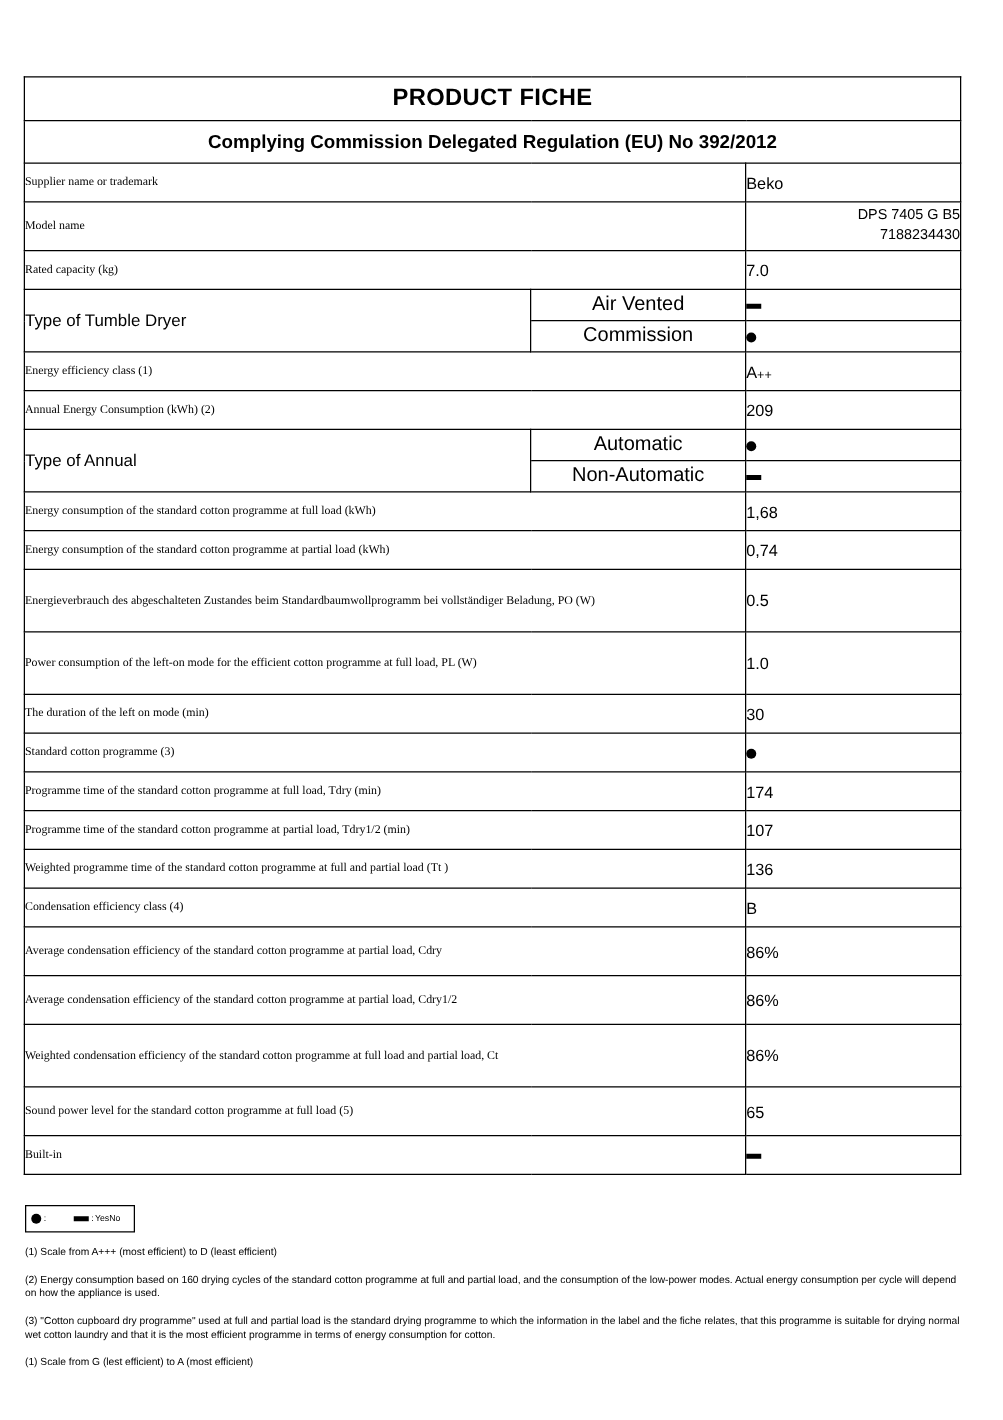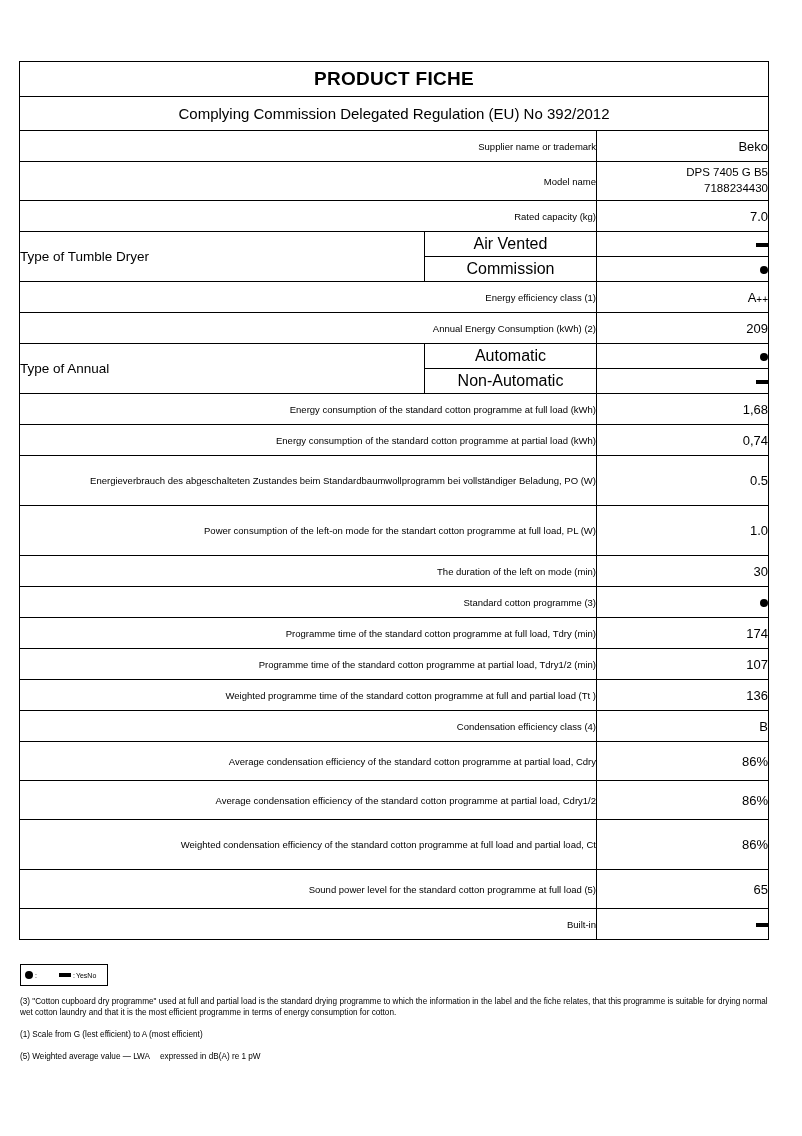--- a/index.html
+++ b/index.html
@@ -40,40 +40,41 @@
     height: 34px;
     text-align: center;
     font-size: 19px;
     font-weight: bold;
     letter-spacing: 0.3px;
   }
   .reg-cell {
     height: 33px;
     text-align: center;
     font-size: 15px;
-    font-weight: normal;
+    font-weight: bold;
   }
   .lbl {
     font-size: 9.5px;
     padding-left: 6px;
-    text-align: right;
+    text-align: left;
     font-weight: normal;
+    font-family: Liberation Serif, serif;
   }
   .lbl-big {
     font-size: 13.5px;
     padding-left: 6px;
     text-align: left;
   }
   .sub {
     font-size: 16px;
     text-align: center;
   }
   .val {
     font-size: 13px;
-    text-align: right;
+    text-align: left;
   }
   .val-small {
     font-size: 11.5px;
     text-align: right;
     line-height: 1.35;
   }
   .r-std { height: 30px; }
   .r-tall { height: 49px; }
   .r-mid { height: 38px; }
   .r-split { height: 24px; }
@@ -226,21 +227,21 @@
         <td class="lbl r-std" colspan="2">Energy consumption of the standard cotton programme at partial load (kWh)</td>
         <td class="val">0,74</td>
       </tr>
 
       <tr>
         <td class="lbl r-tall" colspan="2">Energieverbrauch des abgeschalteten Zustandes beim Standardbaumwollprogramm bei vollständiger Beladung, PO (W)</td>
         <td class="val">0.5</td>
       </tr>
 
       <tr>
-        <td class="lbl r-tall" colspan="2">Power consumption of the left-on mode for the standart cotton programme at full load, PL (W)</td>
+        <td class="lbl r-tall" colspan="2">Power consumption of the left-on mode for the efficient cotton programme at full load, PL (W)</td>
         <td class="val">1.0</td>
       </tr>
 
       <tr>
         <td class="lbl r-std" colspan="2">The duration of the left on mode (min)</td>
         <td class="val">30</td>
       </tr>
 
       <tr>
         <td class="lbl r-std" colspan="2">Standard cotton programme (3)</td>
@@ -301,18 +302,19 @@
       <span class="legend-colon">:</span>
     </div>
     <div class="legend-no">
       <span class="dash"></span>
       <span class="legend-colon">:</span>
       <span class="legend-txt">YesNo</span>
     </div>
   </div>
 
   <div class="notes">
+    <div class="note">(1) Scale from A+++ (most efficient) to D (least efficient)</div>
+    <div class="note note-wide">(2) Energy consumption based on 160 drying cycles of the standard cotton programme at full and partial load, and the consumption of the low-power modes. Actual energy consumption per cycle will depend on how the appliance is used.</div>
     <div class="note note-wide">(3) "Cotton cupboard dry programme" used at full and partial load is the standard drying programme to which the information  in the label and the fiche relates, that this programme is suitable for drying normal wet cotton laundry and that it is the most efficient programme in terms of energy consumption for cotton.</div>
     <div class="note">(1) Scale from G (lest efficient) to A (most efficient)</div>
-    <div class="note"><span>(5) Weighted average value — LWA</span><span class="lwa-gap"></span><span>expressed in dB(A) re 1 pW</span></div>
   </div>
 
 </div>
 
 </body></html>

